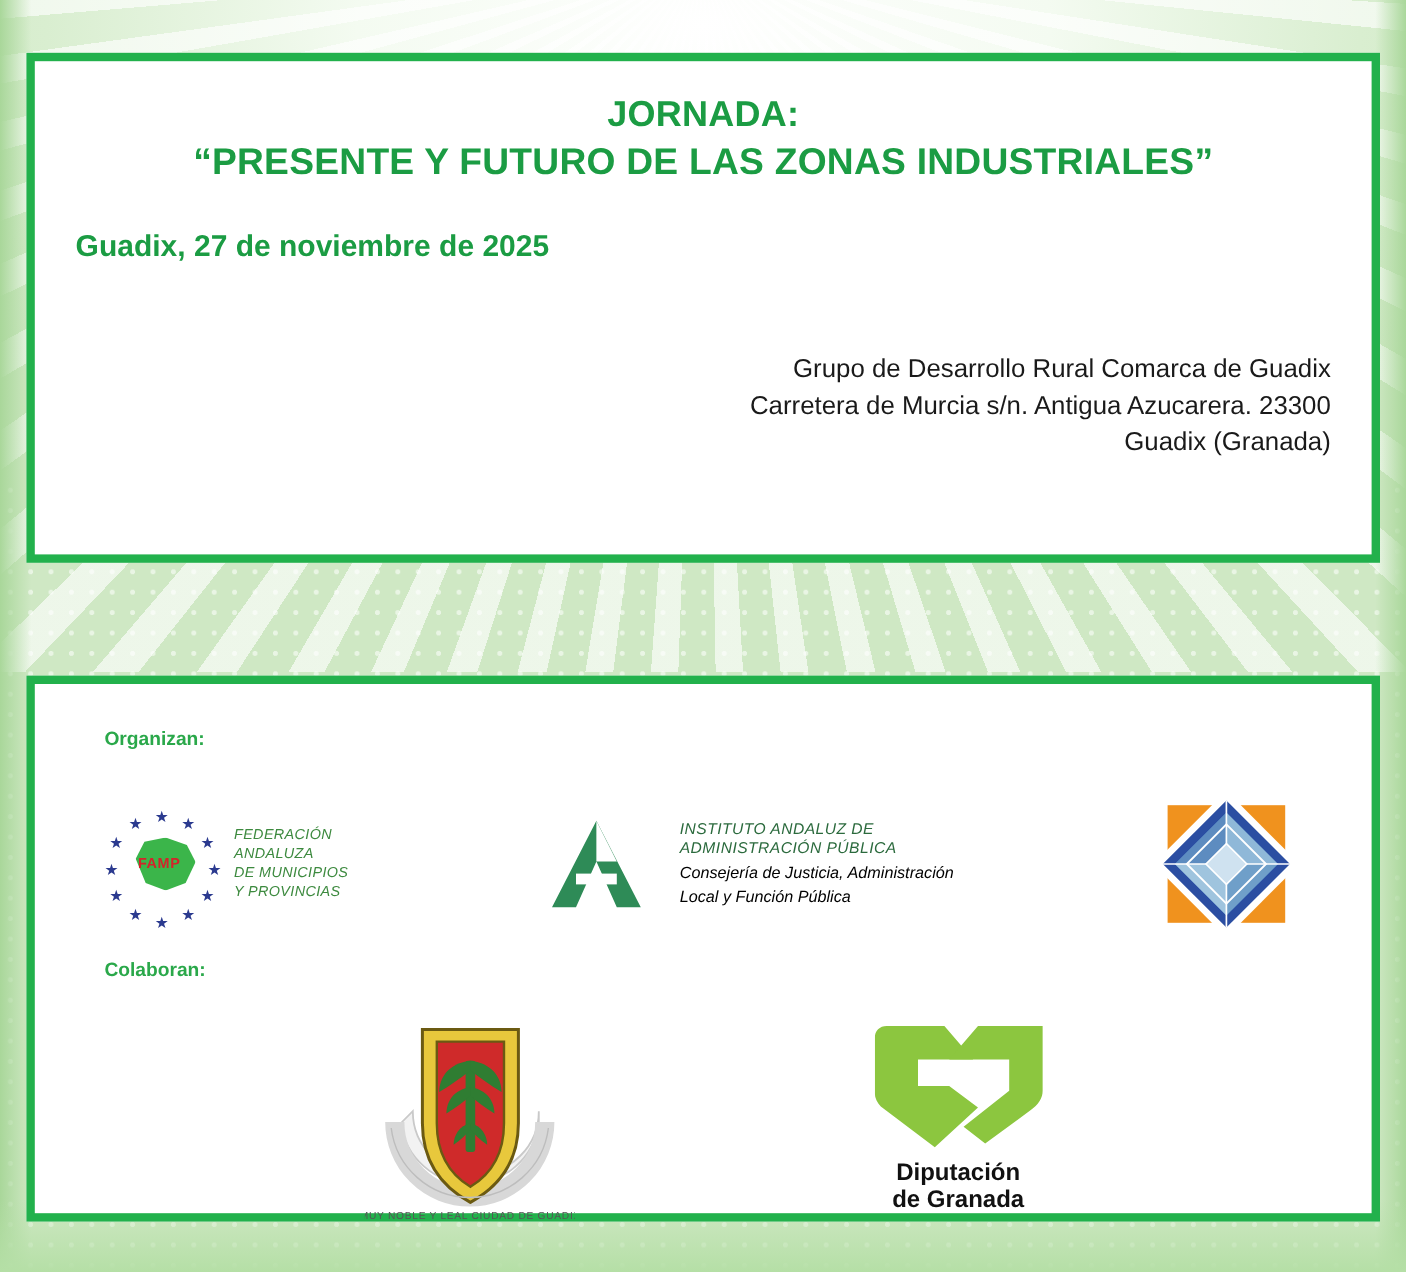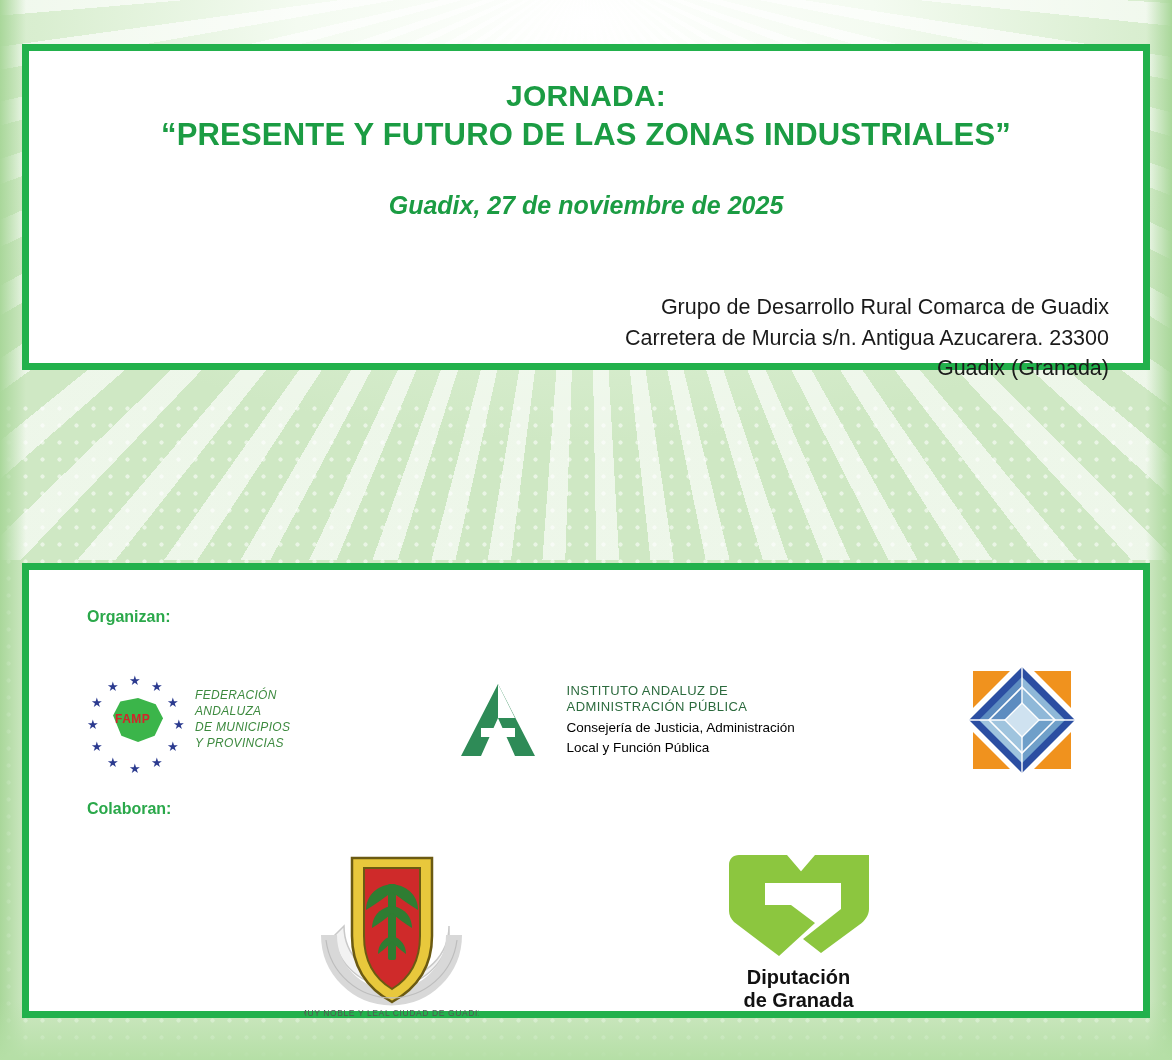--- a/index.html
+++ b/index.html
@@ -60,21 +60,21 @@
     position: absolute;
     background: #ffffff;
     border: 7px solid #22b14c;
     z-index: 3;
     box-sizing: border-box;
   }
   #header-panel {
     left: 22px;
     top: 44px;
     width: 1128px;
-    height: 326px;
+    height: 425px;
     padding: 26px 34px 0 34px;
   }
   #sponsors-panel {
     left: 22px;
     top: 563px;
     width: 1128px;
     height: 455px;
     padding: 38px 30px;
   }
 
@@ -82,26 +82,24 @@
   .title {
     text-align: center;
     color: #1b9c43;
     font-weight: bold;
     font-size: 30px;
     line-height: 1.28;
     letter-spacing: 0.2px;
   }
   .title .line2 { font-size: 31px; }
   .subtitle {
-    text-align: center;
     color: #1b9c43;
     font-weight: bold;
     font-size: 25px;
     margin-top: 36px;
-    font-style: italic;
   }
   .address {
     margin-top: 72px;
     text-align: right;
     color: #1a1a1a;
     font-size: 21.5px;
     line-height: 1.42;
   }
 
   
@@ -156,21 +154,21 @@
   }
   .famp-text {
     color: #3d8a3f;
     font-size: 12px;
     line-height: 1.32;
     letter-spacing: 0.3px;
     font-style: italic;
   }
 
   
-  .iaap { gap: 28px; }
+  .iaap { gap: 28px; font-style: italic; }
   .iaap-mark { width: 82px; height: 76px; position: relative; }
   .iaap-text { }
   .iaap-t1 {
     color: #2b6a3d;
     font-size: 13px;
     letter-spacing: 0.4px;
     line-height: 1.25;
   }
   .iaap-t2 {
     color: #000000;

